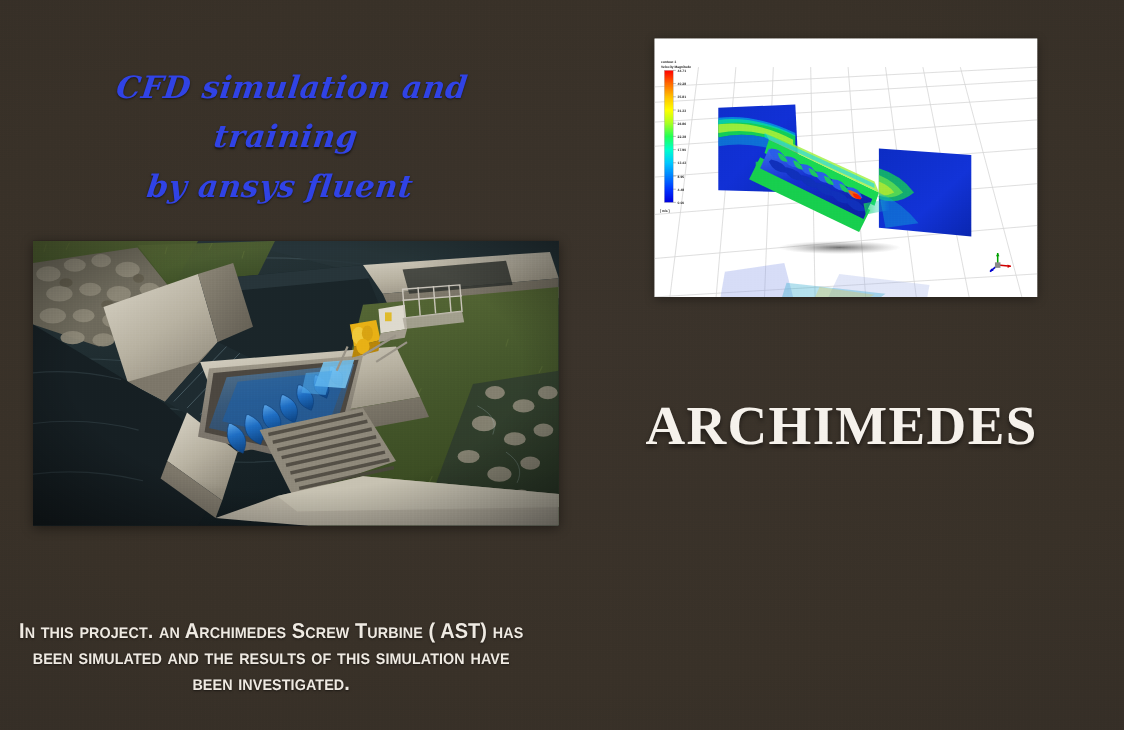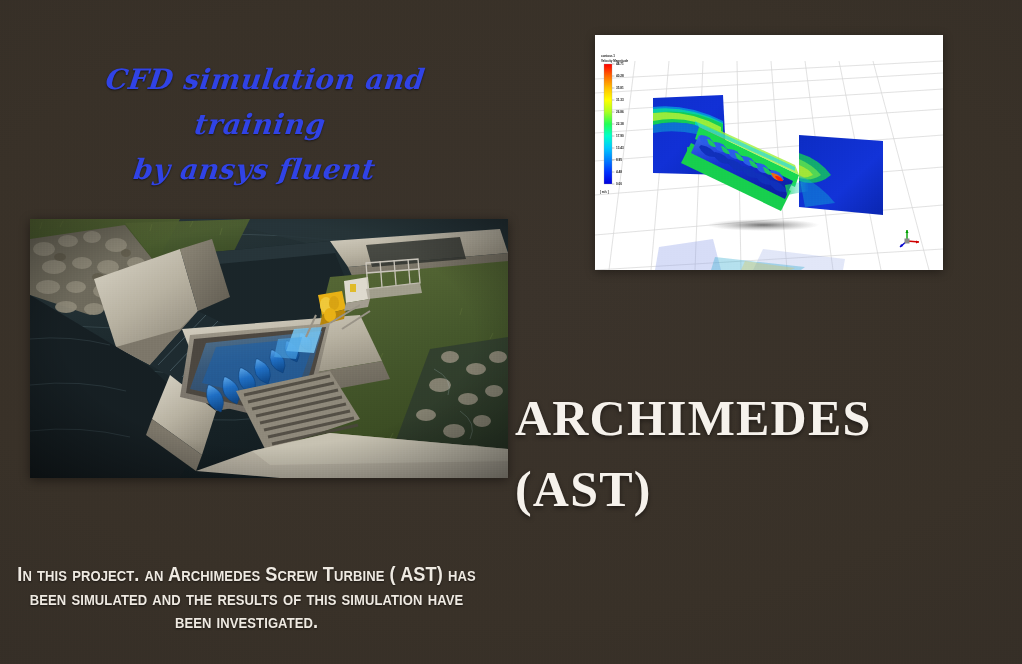--- a/index.html
+++ b/index.html
@@ -88,29 +88,28 @@
     fill: #222;
     font-weight: bold;
   }
 
   
   #main-title {
     position: absolute;
     left: 515px;
     top: 352px;
     width: 500px;
-    text-align: left;
+    text-align: center;
     font-family: "Liberation Serif", "DejaVu Serif", serif;
     font-weight: bold;
     font-size: 50px;
     line-height: 71px;
     color: #f6f2ec;
     letter-spacing: 1.2px;
     text-shadow: 0 2px 4px rgba(0,0,0,0.5);
-    margin-top: 31px;
   }
   #main-title span { display: block; }
 
   
   #caption {
     position: absolute;
     left: 14px;
     top: 563px;
     width: 500px;
     text-align: center;
@@ -527,21 +526,20 @@
         <path d="M12 1 l-3 -1.6 l0 3.2 Z" fill="#d00000"></path>
         <path d="M0 0 L-7 6" stroke="#0000d0" stroke-width="1.4"></path>
         <path d="M-7 6 l1 -3 l2.4 2 Z" fill="#0000d0"></path>
         <rect x="-2.5" y="-2.5" width="5" height="5" fill="#8a8a8a"></rect>
       </g>
     </svg>
   </div>
 
   <div id="main-title">
     <span>ARCHIMEDES</span>
-    <span>(AST)</span>
   </div>
 
   <div id="caption">
     <span>In this project. an Archimedes Screw Turbine (  AST)   has</span>
     <span>been simulated and the results of this simulation have</span>
     <span>been investigated.</span>
   </div>
 
   <div id="grain"></div>
 </div>

